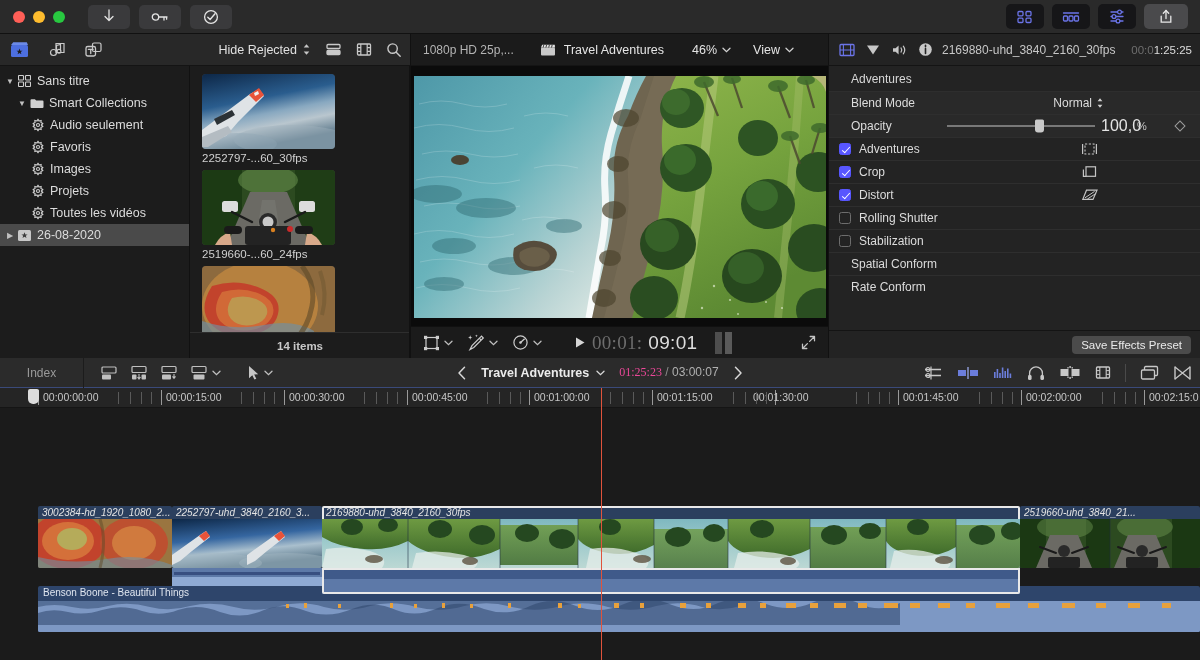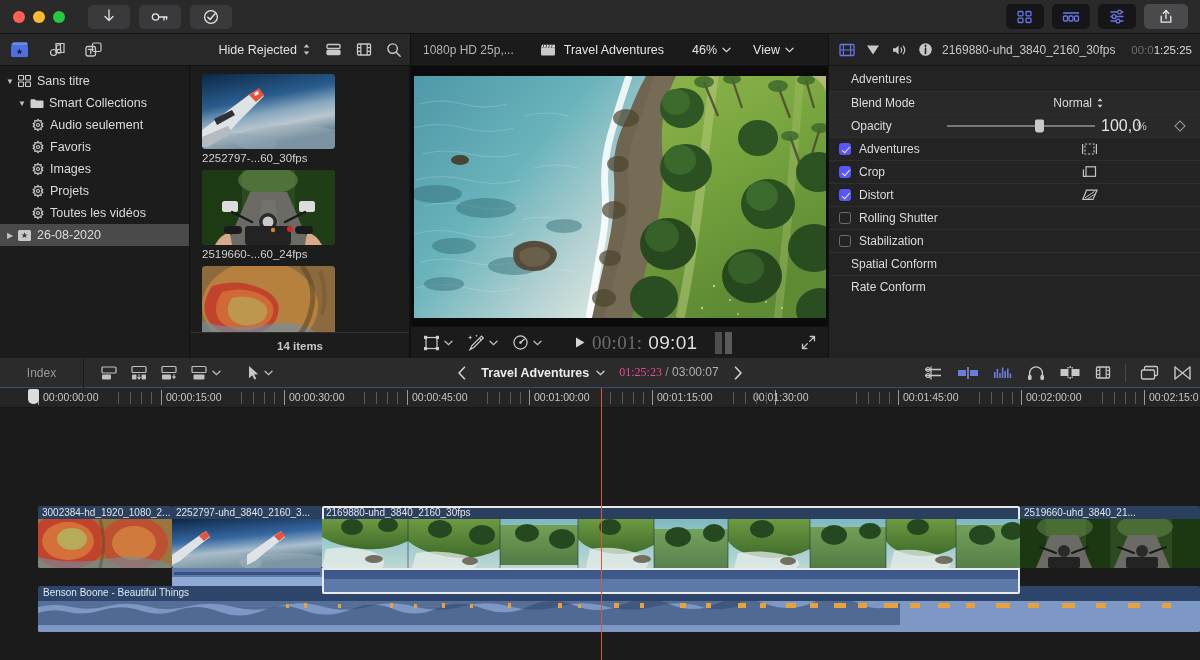--- a/index.html
+++ b/index.html
@@ -238,21 +238,21 @@
 
   .track-area { position: absolute; top: 20px; left: 0; width: 1200px; height: 252px; }
 
   .clip {
     position: absolute; top: 98px; height: 62px;
     background: #2b3f5e; border-radius: 2px; overflow: hidden;
   }
   .clip-title {
     position: absolute; top: 0; left: 0; right: 0; height: 13px;
     font-size: 10px; color: #e3e3e3; padding-left: 4px; line-height: 13px;
-    white-space: nowrap; overflow: hidden;
+    white-space: nowrap; overflow: hidden; font-style: italic;
   }
   .clip-film { position: absolute; top: 13px; left: 0; right: 0; bottom: 0; display: flex; }
   .clip.selected { outline: 2px solid #e9e9e9; outline-offset: -2px; z-index: 20; }
 
   .audio-attached {
     position: absolute; top: 160px; height: 26px;
     background: #5d79a8; border-radius: 0 0 2px 2px; overflow: hidden;
   }
   .audio-attached.sel { outline: 2px solid #e9e9e9; outline-offset: -2px; z-index: 20; }
 
@@ -836,20 +836,23 @@
     </div>
 
     <div class="insp-row">
       <span class="insp-lbl">Spatial Conform</span>
     </div>
 
     <div class="insp-row">
       <span class="insp-lbl">Rate Conform</span>
     </div>
 
+    <div class="insp-footer">
+      <div class="preset-btn">Save Effects Preset</div>
+    </div>
   </div>
 
   <div class="tl-toolbar">
     <div class="index-btn">Index</div>
 
     <div class="tlt-edit">
       <div>
         <svg width="18" height="16" viewBox="0 0 18 16">
           <rect x="2" y="2" width="14" height="6" rx="1" stroke="#c0c0c0" stroke-width="1.2" fill="none"></rect>
           <rect x="2" y="9.5" width="9" height="5" rx="1" fill="#c0c0c0"></rect>

